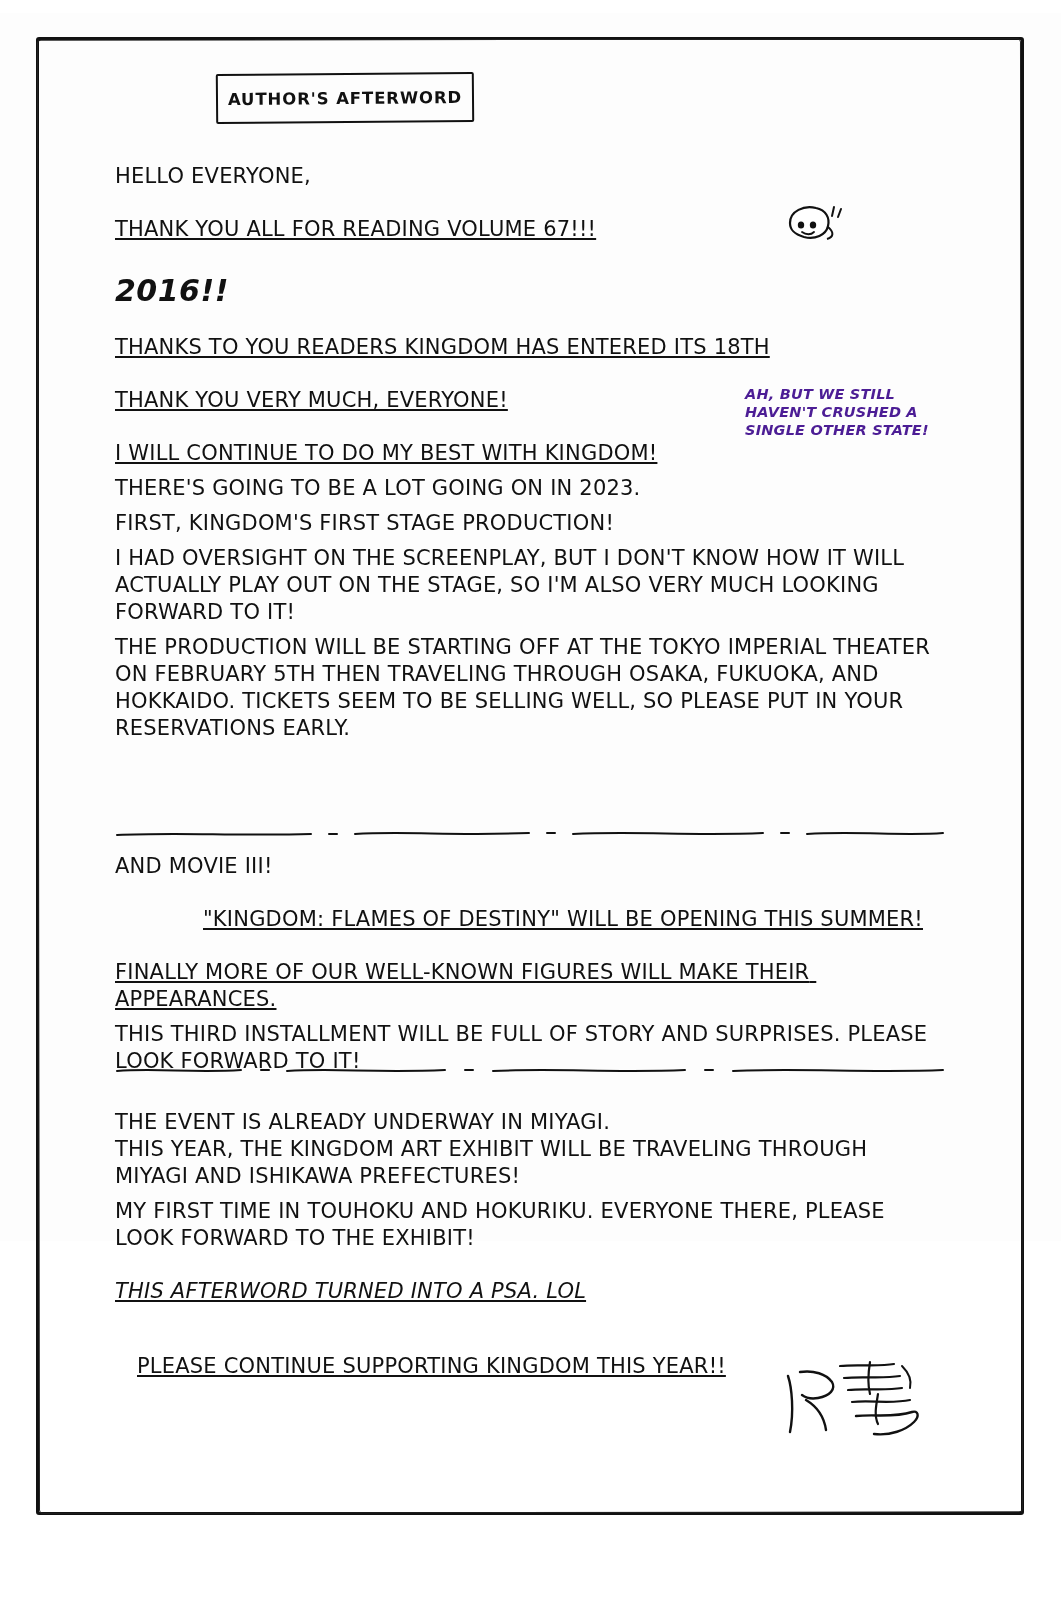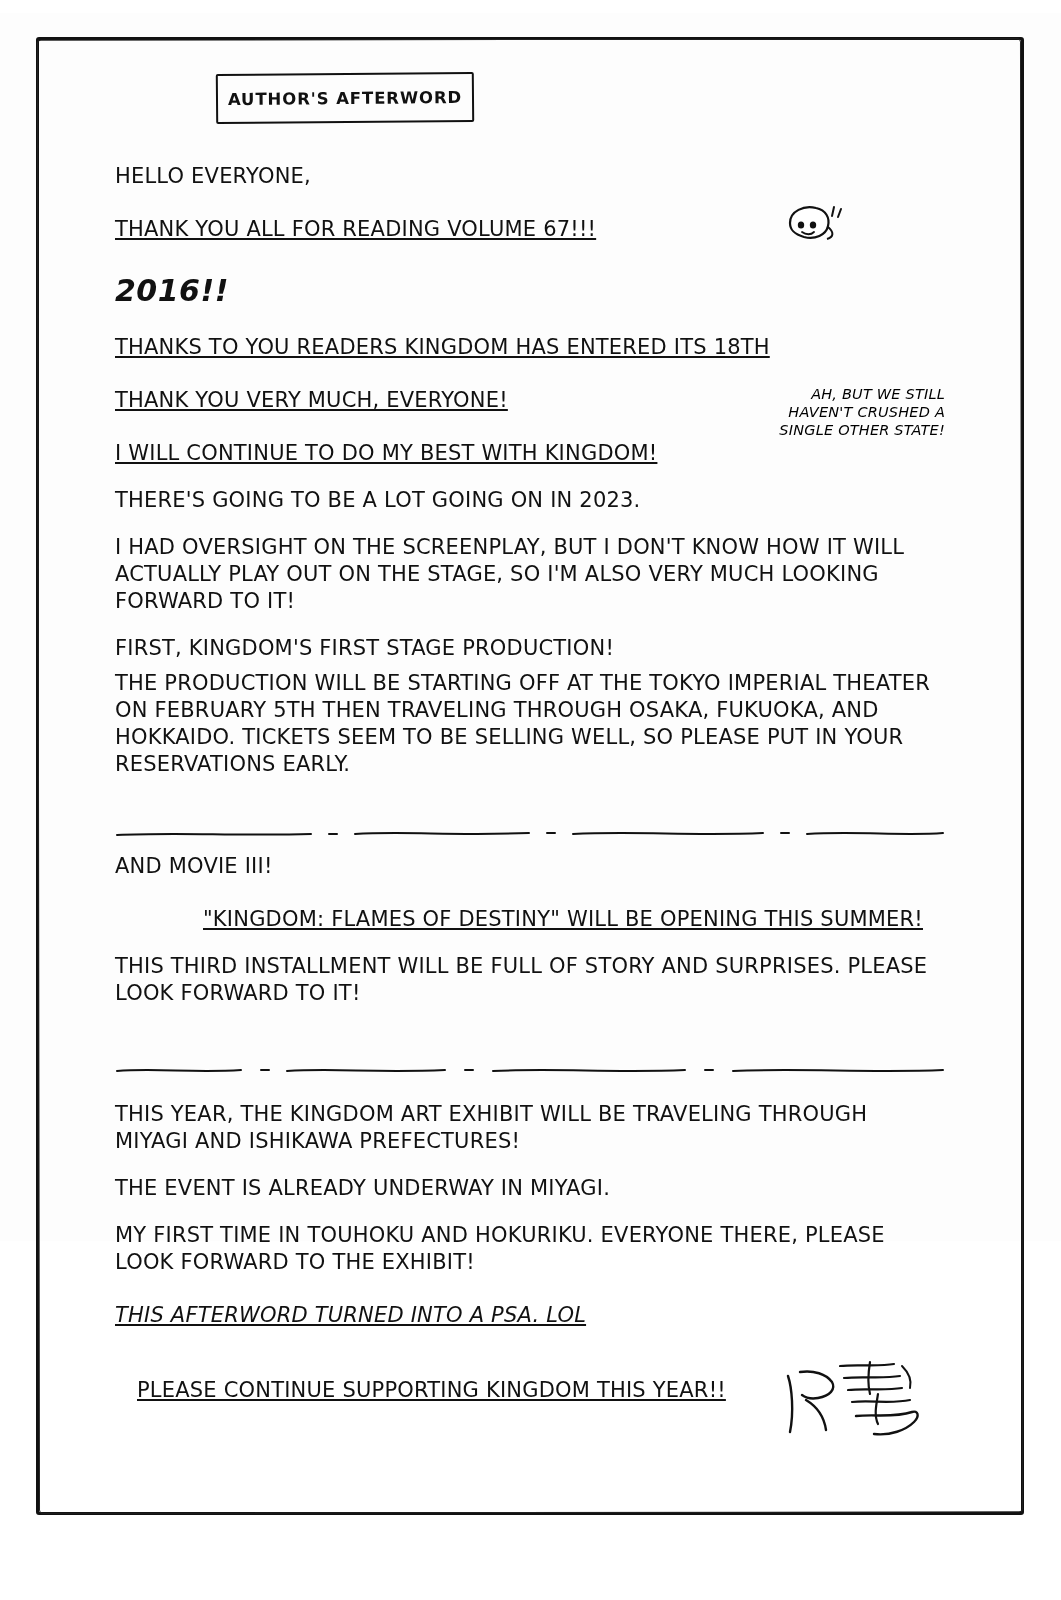--- a/index.html
+++ b/index.html
@@ -80,21 +80,21 @@
 
   .line {
     font-size: 21px;
     letter-spacing: 0.2px;
     line-height: 27px;
     color: #111;
     white-space: pre-wrap;
     font-weight: 500;
   }
   .gap-lg { margin-top: 26px; text-decoration: underline; }
-  .gap-md { margin-top: 20px; }
+  .gap-md { margin-top: 8px; }
   .gap-sm { margin-top: 8px; }
 
   .big-year {
     font-size: 30px;
     font-style: italic;
     font-weight: 700;
     letter-spacing: 0.5px;
     margin-top: 30px;
     color: #111;
   }
@@ -103,27 +103,27 @@
   .indent-sm { padding-left: 22px; }
 
   .italic { font-style: italic; }
 
   
   .side-note {
     position: absolute;
     left: 745px;
     top: 372px;
     width: 200px;
-    text-align: right;
+    text-align: left;
     font-size: 14.5px;
     line-height: 18px;
     font-style: italic;
-    font-weight: 400;
+    font-weight: 700;
     letter-spacing: 0.2px;
-    color: #000000;
+    color: #4c1d95;
   }
 
   
   .doodle {
     position: absolute;
     left: 782px;
     top: 188px;
     width: 70px;
     height: 60px;
   }
@@ -182,61 +182,62 @@
     <div class="big-year">2016!!</div>
 
     <div class="line gap-lg">THANKS TO YOU READERS KINGDOM HAS ENTERED ITS 18TH</div>
 
     <div class="line gap-lg">THANK YOU VERY MUCH, EVERYONE!</div>
 
     <div class="line gap-lg">I WILL CONTINUE TO DO MY BEST WITH KINGDOM!</div>
 
     <div class="line gap-md">THERE'S GOING TO BE A LOT GOING ON IN 2023.</div>
 
+    <div class="line gap-md">FIRST, KINGDOM'S FIRST STAGE PRODUCTION!</div>
+
     <div class="line gap-md">I HAD OVERSIGHT ON THE SCREENPLAY, BUT I DON'T KNOW HOW IT WILL ACTUALLY PLAY OUT ON THE STAGE, SO I'M ALSO VERY MUCH LOOKING FORWARD TO IT!</div>
-
-    <div class="line gap-md">FIRST, KINGDOM'S FIRST STAGE PRODUCTION!</div>
 
     <div class="line gap-sm">THE PRODUCTION WILL BE STARTING OFF AT THE TOKYO IMPERIAL THEATER ON FEBRUARY 5TH THEN TRAVELING THROUGH OSAKA, FUKUOKA, AND HOKKAIDO. TICKETS SEEM TO BE SELLING WELL, SO PLEASE PUT IN YOUR RESERVATIONS EARLY.</div>
 
   </div>
 
   <div class="sep" style="top:816px;">
     <svg width="830" height="10" viewBox="0 0 830 10">
       <path d="M2 6 C60 3, 120 7, 196 5" stroke="#111" stroke-width="2" fill="none" stroke-linecap="round"></path>
       <path d="M214 5 L222 5" stroke="#111" stroke-width="2" stroke-linecap="round"></path>
       <path d="M240 5 C290 2, 340 7, 414 4" stroke="#111" stroke-width="2" fill="none" stroke-linecap="round"></path>
       <path d="M432 4 L440 4" stroke="#111" stroke-width="2" stroke-linecap="round"></path>
       <path d="M458 5 C520 2, 580 7, 648 4" stroke="#111" stroke-width="2" fill="none" stroke-linecap="round"></path>
       <path d="M666 4 L674 4" stroke="#111" stroke-width="2" stroke-linecap="round"></path>
       <path d="M692 5 C740 2, 790 7, 828 4" stroke="#111" stroke-width="2" fill="none" stroke-linecap="round"></path>
     </svg>
   </div>
 
   <div class="body-text" style="top:840px;">
     <div class="line">AND MOVIE III!</div>
     <div class="line gap-lg indent-1">"KINGDOM: FLAMES OF DESTINY" WILL BE OPENING THIS SUMMER!</div>
+    <div class="line gap-lg">FINALLY MORE OF OUR WELL-KNOWN FIGURES WILL MAKE THEIR APPEARANCES.</div>
     <div class="line gap-md">THIS THIRD INSTALLMENT WILL BE FULL OF STORY AND SURPRISES. PLEASE LOOK FORWARD TO IT!</div>
   </div>
 
   <div class="sep" style="top:1053px;">
     <svg width="830" height="10" viewBox="0 0 830 10">
       <path d="M2 5 C40 2, 80 7, 126 4" stroke="#111" stroke-width="2" fill="none" stroke-linecap="round"></path>
       <path d="M146 4 L154 4" stroke="#111" stroke-width="2" stroke-linecap="round"></path>
       <path d="M172 5 C220 2, 260 7, 330 4" stroke="#111" stroke-width="2" fill="none" stroke-linecap="round"></path>
       <path d="M350 4 L358 4" stroke="#111" stroke-width="2" stroke-linecap="round"></path>
       <path d="M378 5 C440 2, 500 7, 570 4" stroke="#111" stroke-width="2" fill="none" stroke-linecap="round"></path>
       <path d="M590 4 L598 4" stroke="#111" stroke-width="2" stroke-linecap="round"></path>
       <path d="M618 5 C680 2, 760 7, 828 4" stroke="#111" stroke-width="2" fill="none" stroke-linecap="round"></path>
     </svg>
   </div>
 
   <div class="body-text" style="top:1088px;">
+    <div class="line gap-md">THE EVENT IS ALREADY UNDERWAY IN MIYAGI.</div>
     <div class="line">THIS YEAR, THE KINGDOM ART EXHIBIT WILL BE TRAVELING THROUGH MIYAGI AND ISHIKAWA PREFECTURES!</div>
-    <div class="line gap-md">THE EVENT IS ALREADY UNDERWAY IN MIYAGI.</div>
     <div class="line gap-md">MY FIRST TIME IN TOUHOKU AND HOKURIKU. EVERYONE THERE, PLEASE LOOK FORWARD TO THE EXHIBIT!</div>
     <div class="line gap-lg italic" style="">THIS AFTERWORD TURNED INTO A PSA. LOL</div>
     <div class="line gap-lg indent-sm" style="margin-top:48px;">PLEASE CONTINUE SUPPORTING KINGDOM THIS YEAR!!</div>
   </div>
 
   <div class="signature">
     <svg width="160" height="86" viewBox="0 0 160 86">
       <path d="M6 18 C10 30, 12 54, 8 74" stroke="#111" stroke-width="2.4" fill="none" stroke-linecap="round"></path>
       <path d="M18 14 C32 12, 44 16, 50 24 C54 31, 48 38, 36 40 C30 41, 24 40, 20 37" stroke="#111" stroke-width="2.4" fill="none" stroke-linecap="round"></path>
       <path d="M24 42 C34 48, 42 58, 44 72" stroke="#111" stroke-width="2.4" fill="none" stroke-linecap="round"></path>

